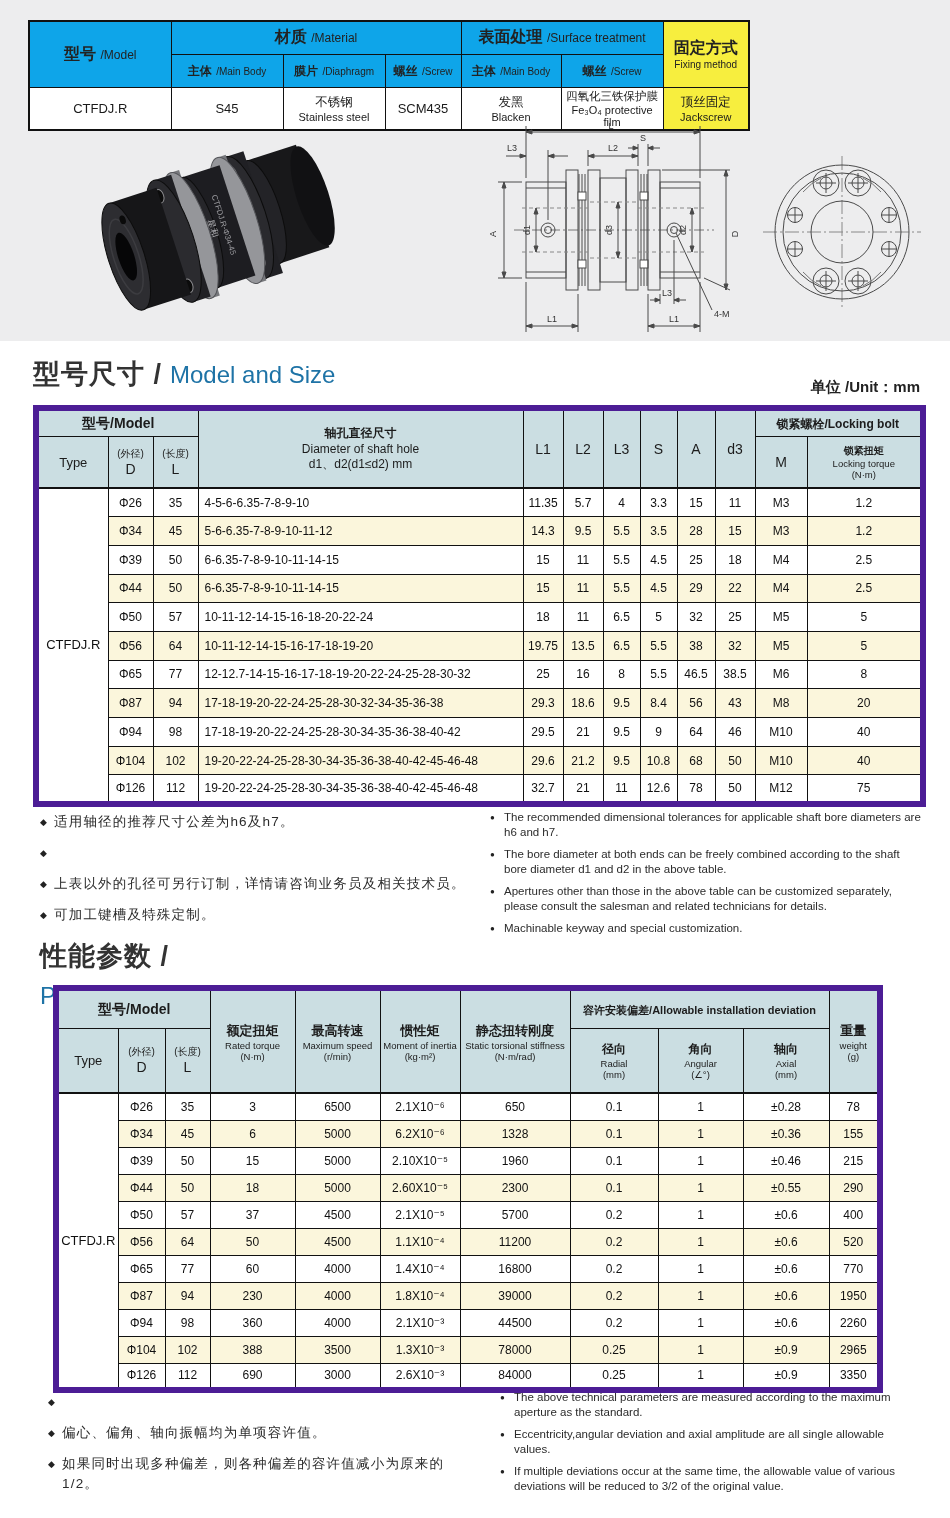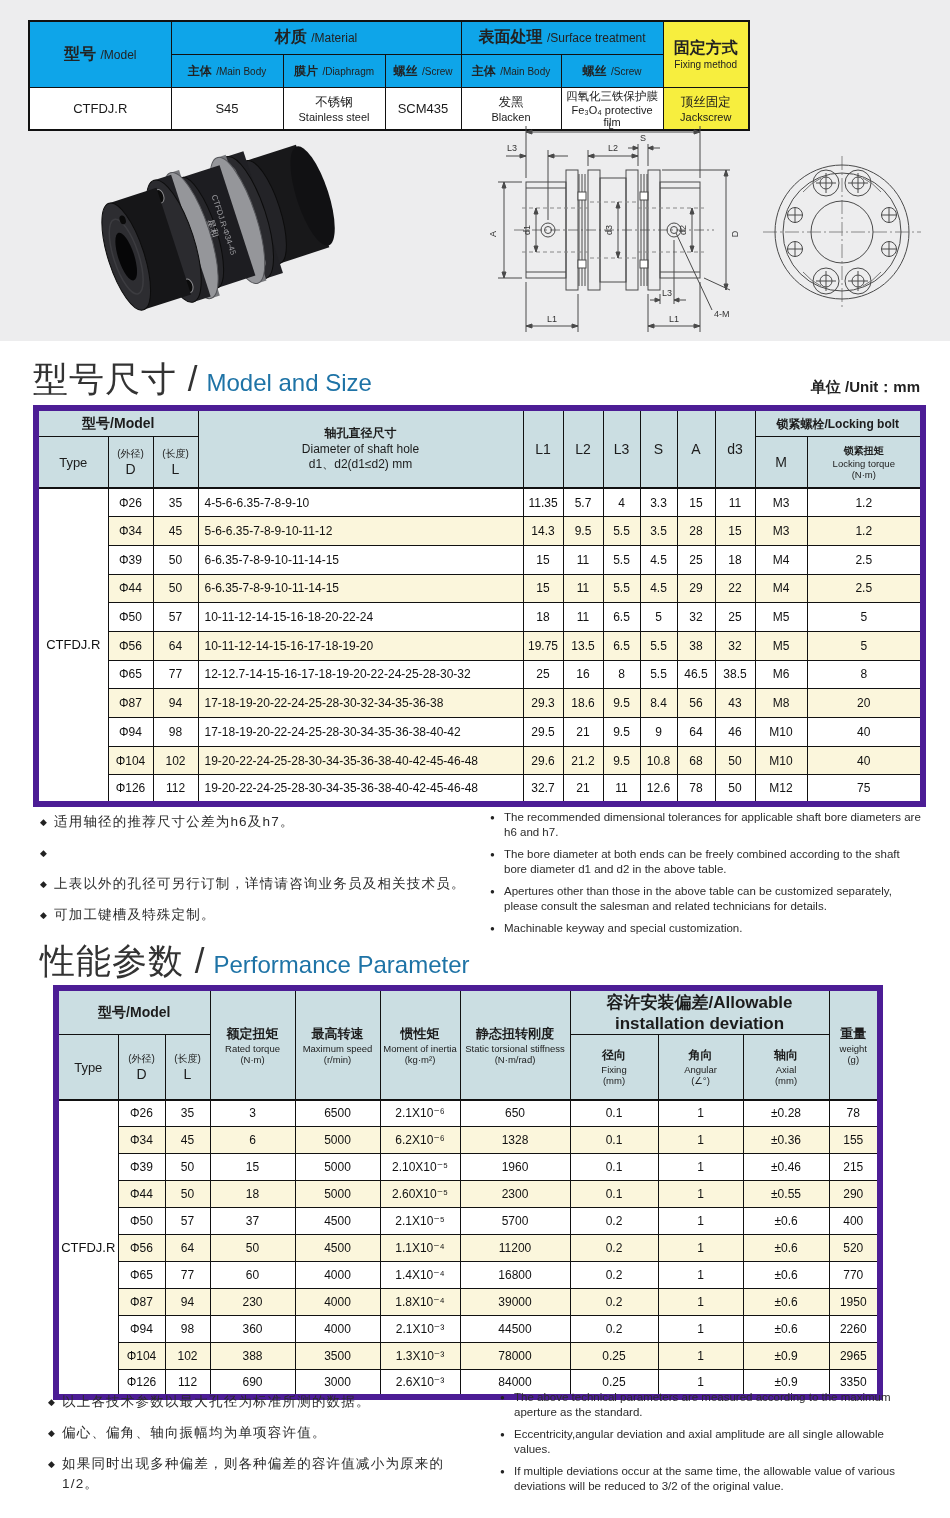--- a/index.html
+++ b/index.html
@@ -25,21 +25,21 @@
   .spec-table tr.hrow1 { height:33px; } .spec-table tr.hrow2 { height:33px; } .spec-table tr.drow { height:36px; }
 
   
   .photo-wrap { position:absolute; left:30px; top:122px; width:330px; height:215px; }
   .drawing-wrap { position:absolute; left:478px; top:118px; width:270px; height:224px; }
   .frontview-wrap { position:absolute; left:757px; top:152px; width:170px; height:165px; }
   svg text { font-family:"Liberation Sans","DejaVu Sans",sans-serif; }
 
   
   .sec-title { position:absolute; display:flex; align-items:baseline; gap:8px; }
-  .sec-title .cn { font-size:35px; font-weight:normal; color:#333; letter-spacing:1px; }
+  .sec-title .cn { font-size:27px; font-weight:bold; color:#333; letter-spacing:1px; }
   .sec-title .en { font-size:24px; color:#1e73a6; }
   .unit { position:absolute; font-size:15px; color:#222; font-weight:bold; }
 
   
   table.data { border-collapse:collapse; table-layout:fixed; background:#fef9c3; border:6px solid #4c1d95; position:absolute; }
   table.data th, table.data td { border:1px solid #111; text-align:center; vertical-align:middle; padding:0 2px; }
   table.data thead th { background:#cbdee2; font-weight:normal; color:#1c1c1c; }
   table.data thead { border-bottom:2px solid #111; }
   .size-table { left:33px; top:405px; width:887px; }
   .size-table tr.h1 { height:28px; } .size-table tr.h2 { height:52px; }
@@ -562,21 +562,21 @@
       <div class="note">
         <span class="bullet">●</span>
         <span class="note-text">Apertures other than those in the above table can be customized separately, please consult the salesman and related technicians for details.</span>
       </div>
       <div class="note">
         <span class="bullet">●</span>
         <span class="note-text">Machinable keyway and special customization.</span>
       </div>
     </div>
 
-  <div class="sec-title" style="left:40px; top:938px;">
+  <div class="sec-title" style="left:40px; top:938px;flex-direction:column;">
     <span class="cn">性能参数 /</span>
     <span class="en">Performance Parameter</span>
   </div>
 
   <table class="data perf-table">
     <colgroup>
       <col style="width:62px">
         <col style="width:47px">
         <col style="width:45px">
         <col style="width:85px">
@@ -604,40 +604,40 @@
         <th rowspan="2">
           <div class="h-cn-sm" style="font-size:13px">惯性矩</div>
           <div class="h-en-sm">Moment of inertia</div>
           <div class="h-en-sm">(kg·m²)</div>
         </th>
         <th rowspan="2">
           <div class="h-cn-sm" style="font-size:13px">静态扭转刚度</div>
           <div class="h-en-sm">Static torsional stiffness</div>
           <div class="h-en-sm">(N·m/rad)</div>
         </th>
-        <th colspan="3"><span class="h-en-sm" style="font-size:17px"><b>容许安装偏差/Allowable installation deviation</b></span></th>
+        <th colspan="3"><span class="h-en-sm" style="font-size:11px"><b>容许安装偏差/Allowable installation deviation</b></span></th>
         <th rowspan="2">
           <div class="h-cn-sm" style="font-size:13px">重量</div>
           <div class="h-en-sm">weight</div>
           <div class="h-en-sm">(g)</div>
         </th>
       </tr>
       <tr class="h2">
         <th><span style="font-size:13px">Type</span></th>
         <th>
             <div class="paren">(外径)</div>
             <div class="h-sym">D</div>
           </th>
         <th>
             <div class="paren">(长度)</div>
             <div class="h-sym">L</div>
           </th>
         <th>
           <div class="h-cn-sm">径向</div>
-          <div class="h-en-sm">Fixing</div>
+          <div class="h-en-sm">Radial</div>
           <div class="h-en-sm">(mm)</div>
         </th>
         <th>
           <div class="h-cn-sm">角向</div>
           <div class="h-en-sm">Angular</div>
           <div class="h-en-sm">(∠°)</div>
         </th>
         <th>
           <div class="h-cn-sm">轴向</div>
           <div class="h-en-sm">Axial</div>
@@ -778,21 +778,20 @@
           <td>1</td>
           <td>±0.9</td>
           <td>3350</td>
         </tr>
       </tbody>
   </table>
 
   <div class="notes notes-cn" style="left:48px; top:1392px; width:430px;">
       <div class="note">
         <span class="bullet">◆</span>
-        <span class="note-text">以上各技术参数以最大孔径为标准所测的数据。</span>
       </div>
       <div class="note">
         <span class="bullet">◆</span>
         <span class="note-text">偏心、偏角、轴向振幅均为单项容许值。</span>
       </div>
       <div class="note">
         <span class="bullet">◆</span>
         <span class="note-text">如果同时出现多种偏差，则各种偏差的容许值减小为原来的1/2。</span>
       </div>
     </div>

